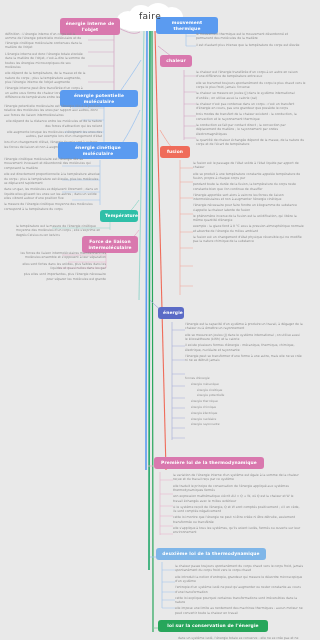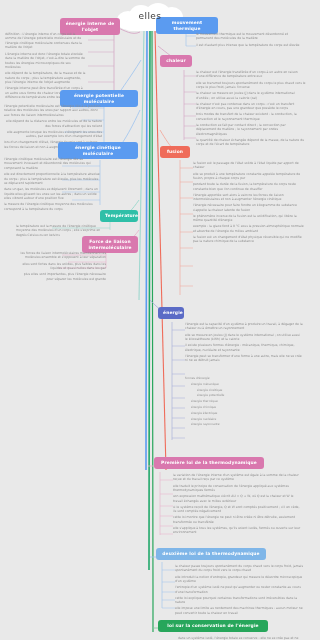--- a/index.html
+++ b/index.html
@@ -113,21 +113,21 @@
 
     <path d="M153,628 L158,628" stroke="#7fc99b" stroke-width="0.8" fill="none"></path>
   </svg>
 
   <div class="cloud">
     <div class="puff" style="left:4px;top:8px;width:22px;height:19px;"></div>
     <div class="puff" style="left:16px;top:2px;width:24px;height:22px;"></div>
     <div class="puff" style="left:32px;top:0px;width:26px;height:24px;"></div>
     <div class="puff" style="left:48px;top:4px;width:22px;height:21px;"></div>
     <div class="puff" style="left:10px;top:12px;width:56px;height:16px;border-radius:10px;"></div>
-    <div class="c-label">elles</div>
+    <div class="c-label">faire</div>
   </div>
 
   <div class="hdr pink" style="left:60px;top:18px;width:60px;">énergie interne de l'objet</div>
   <div class="txt" style="left:5px;top:32px;width:82px;">
     <p>définition : L'énergie interne d'un corps est la somme de l'énergie potentielle moléculaire et de l'énergie cinétique moléculaire contenues dans la matière de l'objet</p>
     <p>L'énergie interne est donc l'énergie totale stockée dans la matière de l'objet, c'est-à-dire la somme de toutes les énergies microscopiques de ses molécules</p>
     <p>elle dépend de la température, de la masse et de la nature du corps ; plus la température augmente, plus l'énergie interne de l'objet augmente</p>
     <p>l'énergie interne peut être transférée d'un corps à un autre sous forme de chaleur lorsqu'il existe une différence de température entre les deux corps</p>
   </div>
 

